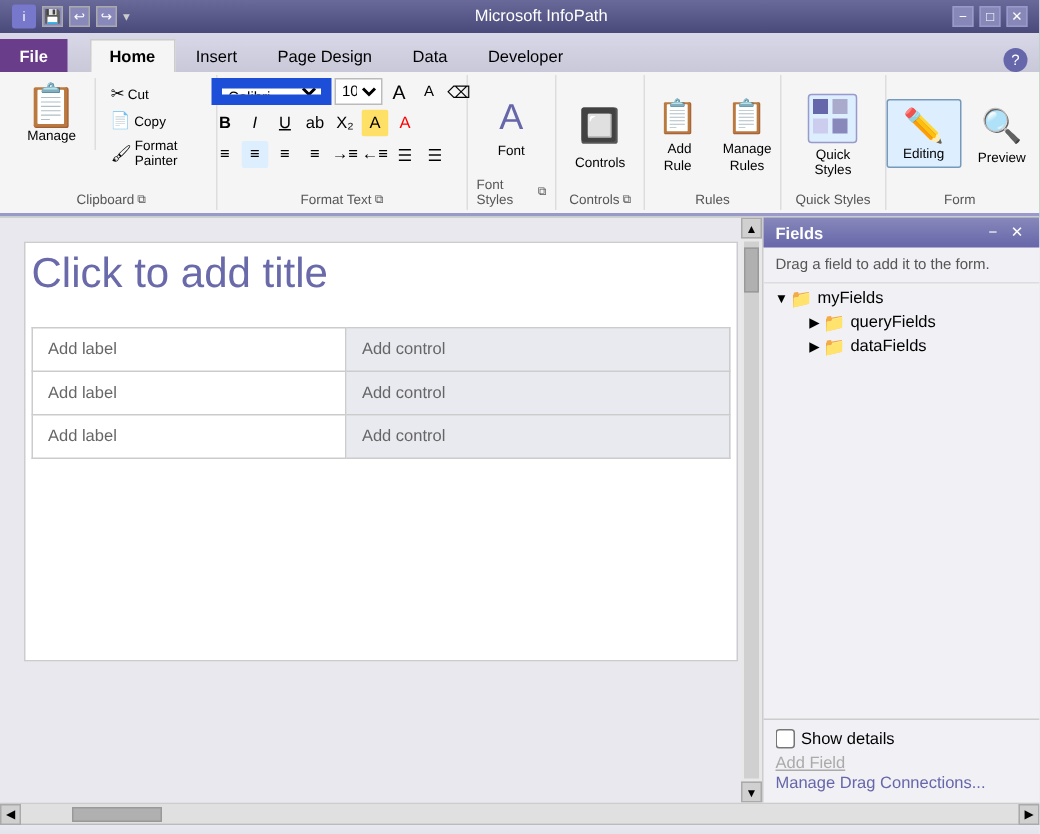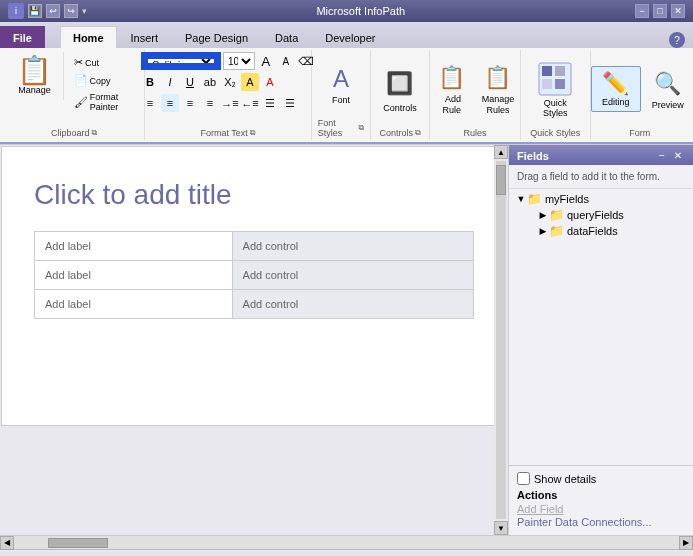--- a/index.html
+++ b/index.html
@@ -157,24 +157,24 @@
     }
 
     
     .form-canvas {
       flex: 1;
       background: #e8e8ee;
       overflow: hidden;
       position: relative;
     }
     .form-inner {
-      margin: 1px;
+      margin: 16px;
       background: white;
       border: 1px solid #ccc;
-      padding: 32px;
+      padding: 4px;
       min-height: 280px;
     }
     .form-title {
       color: #6a6aaa;
       font-size: 28px;
       font-weight: normal;
       margin-bottom: 20px;
       cursor: text;
     }
     .form-table {
@@ -592,23 +592,22 @@
         <span class="tree-expand">▶</span>
         <span class="tree-icon tree-folder">📁</span>
         <span>dataFields</span>
       </div>
     </div>
     <div class="fields-bottom">
       <div class="show-details-row">
         <input type="checkbox" style="">
         <span>Show details</span>
       </div>
-      <div class="fields-actions-label">Actions</div>
       <span class="fields-action-disabled">Add Field</span>
-      <a class="fields-action-btn" href="#">Painter Data Connections...</a>
+      <a class="fields-action-btn" href="#">Manage Drag Connections...</a>
     </div>
   </div>
 </div>
 
 <div class="scrollbar-area">
   <div class="scroll-arrow">◀</div>
   <div class="scrollbar-track">
     <div class="scrollbar-thumb"></div>
   </div>
   <div class="scroll-arrow">▶</div>

